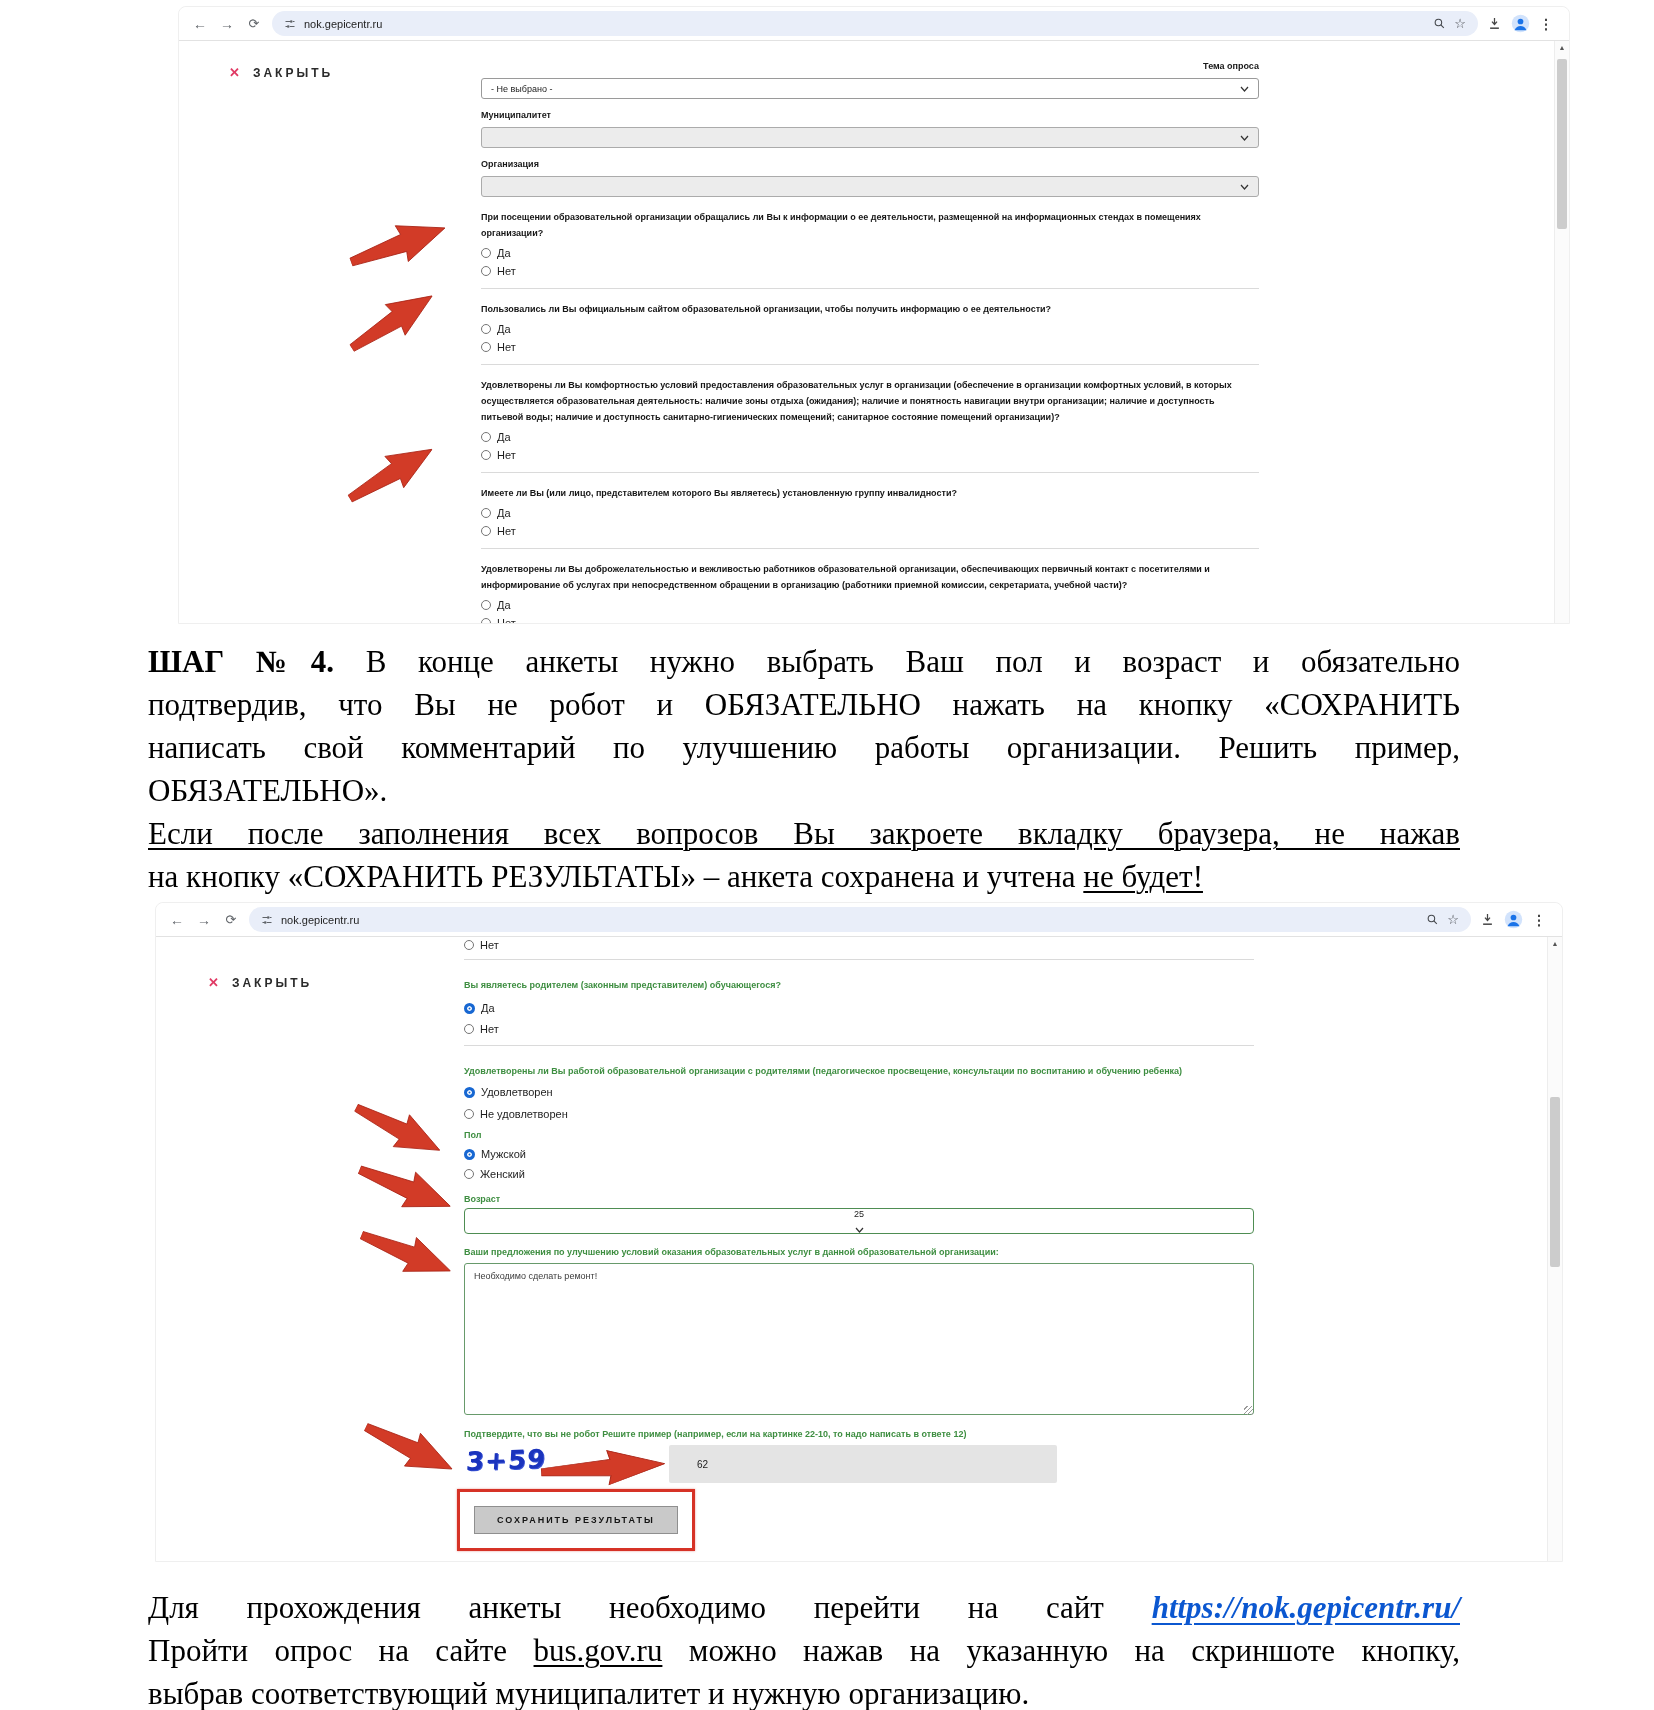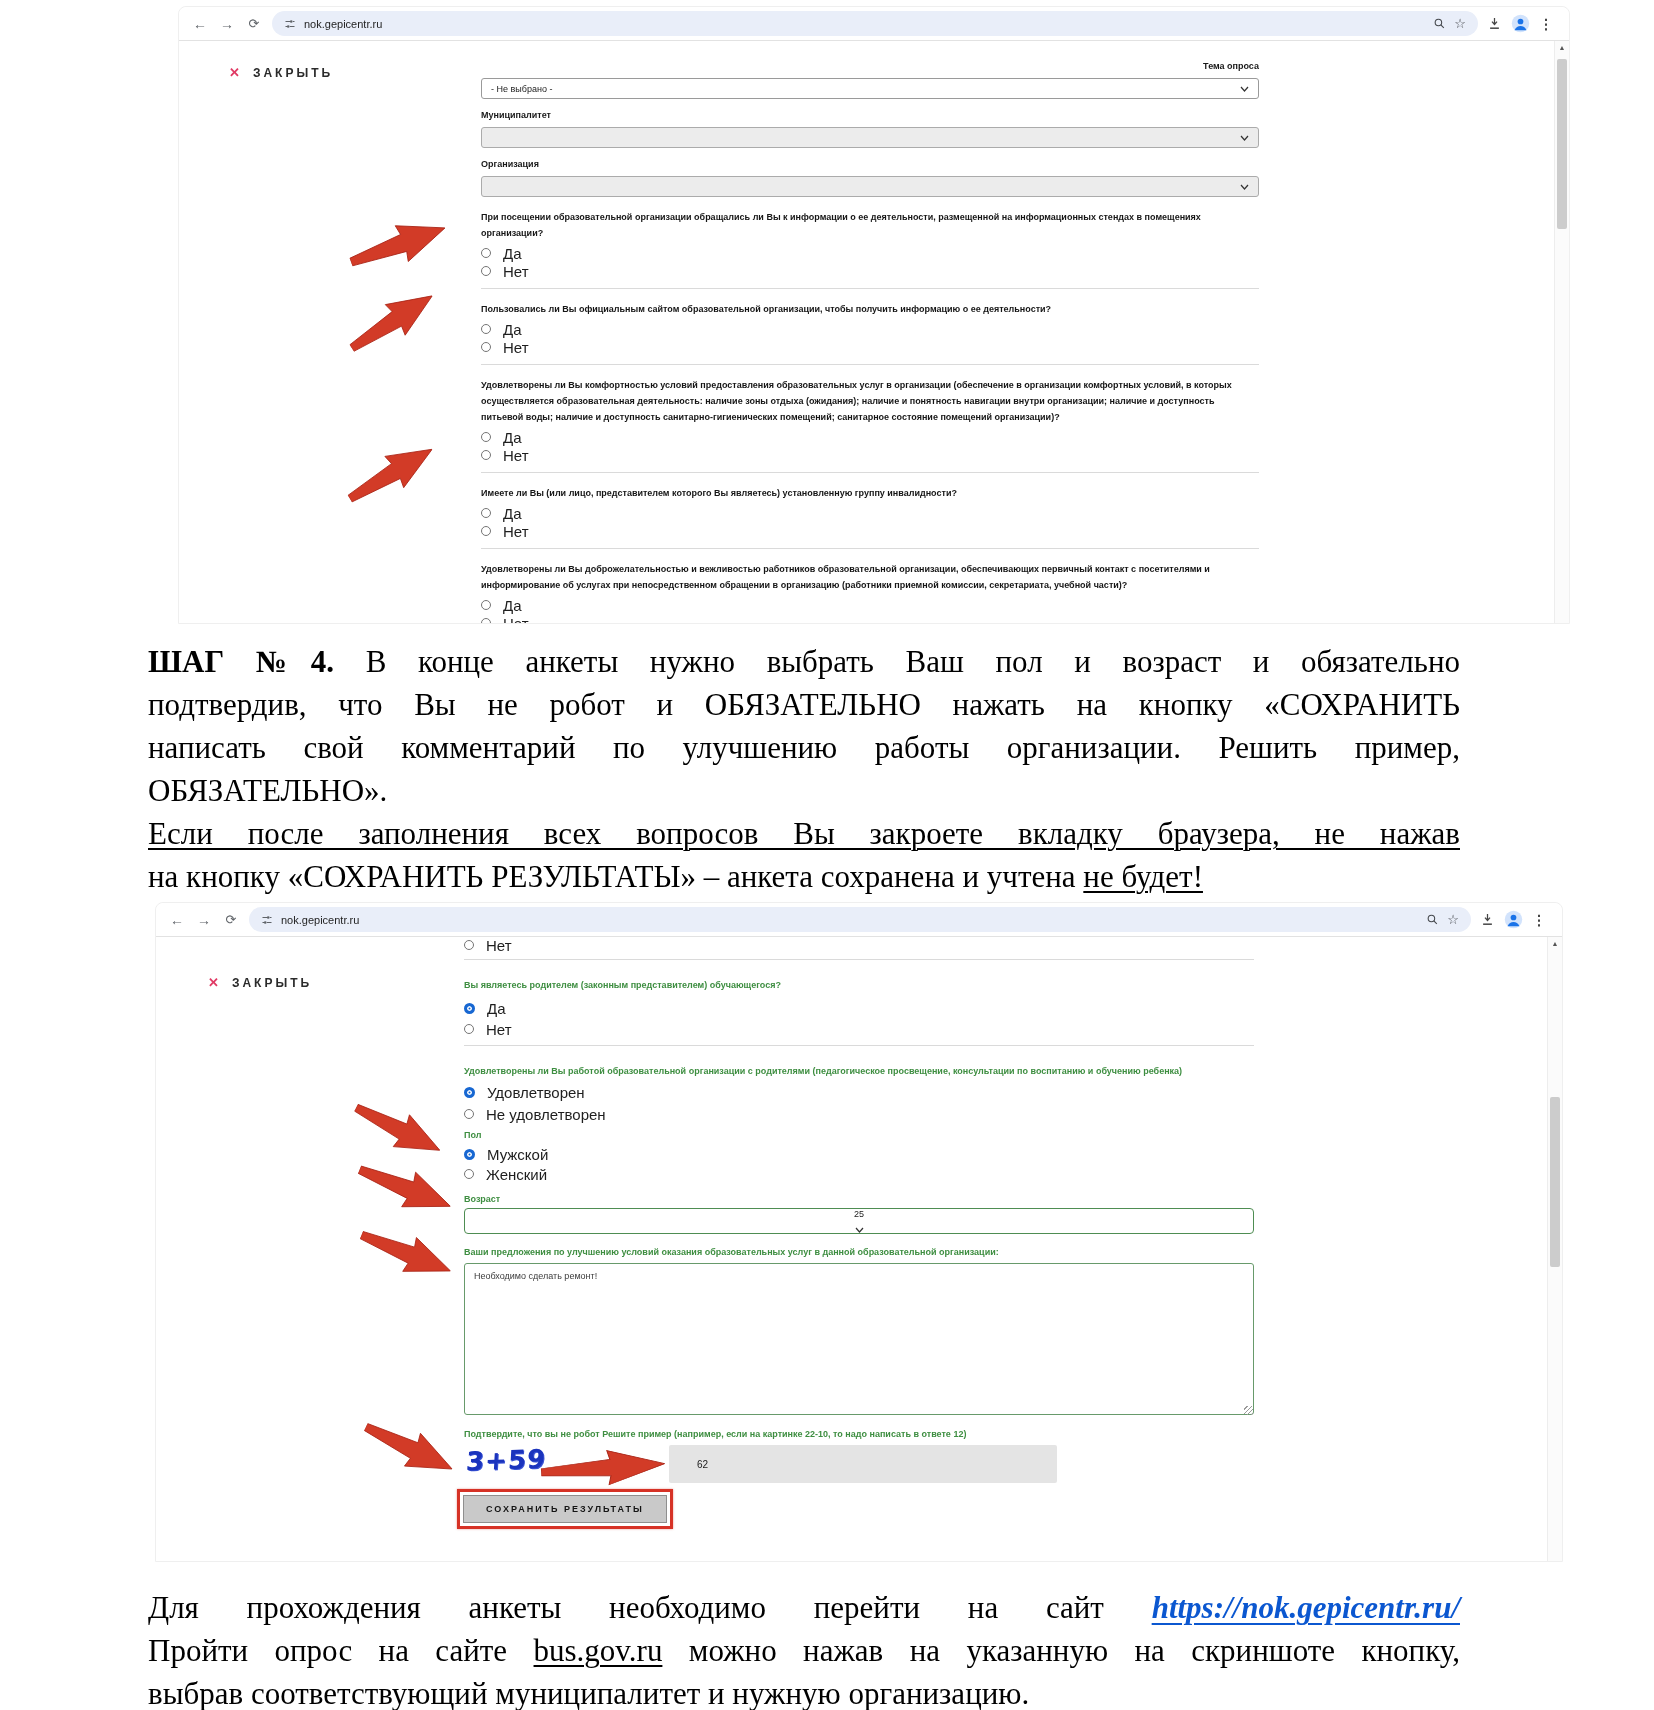--- a/index.html
+++ b/index.html
@@ -25,33 +25,33 @@
   .closebtn .xl { font-size:12px; font-weight:bold; letter-spacing:3px; color:#2b2b2b; }
 
   
   .fcol { position:absolute; }
   .flabel { font-size:9px; font-weight:bold; color:#191919; margin:11px 0 7px; }
   .flabel.first { margin-top:0;text-align:right; }
   .sel { height:21px; border:1px solid #9a9a9a; border-radius:3px; background:#fff; display:flex; align-items:center; justify-content:space-between; padding:0 9px; font-size:9px; color:#222; }
   .sel.gray { background:#ececec; border-color:#ababab; }
   .sel.green { border-color:#4e8d52; height:26px; border-radius:4px; }
   .q { margin-top:12px; font-weight:bold; font-size:9px; line-height:16px; color:#161616; }
-  .opt { margin-top:6px; display:flex; align-items:center; gap:12px; height:12px; font-size:15px; color:#1e1e1e; }
+  .opt { margin-top:6px; display:flex; align-items:center; gap:6px; height:12px; font-size:11px; color:#1e1e1e; }
   .rc { width:10px; height:10px; border:1px solid #757575; border-radius:50%; background:#fff; flex:none; }
   .rc.on { width:11px; height:11px; border:3px solid #1767d2; background:#1767d2; box-shadow:inset 0 0 0 1.5px #fff; }
   .hr { border-top:1px solid #dadada; margin-top:11px; }
   .s2 .q, .glabel { color:#3e8e41; }
   .glabel { font-size:9px; font-weight:bold; }
   .tarea { width:100%; height:152px; border:1px solid #679a6b; border-radius:3px; background:#fff; resize:none; font-family:"Liberation Sans", sans-serif; font-size:9px; color:#3c3c3c; padding:7px 9px; position:relative; }
   .resz { position:absolute; width:9px; height:9px; background:
       repeating-linear-gradient(135deg, transparent 0 2px, #9a9a9a 2px 3px); }
   .caprow { position:relative; height:40px; }
   .captxt { position:absolute; left:2px; top:0; font-family:"DejaVu Sans", sans-serif; font-weight:bold; font-size:26px; color:#1b34bd; letter-spacing:1px; transform:skewX(-5deg) rotate(-2deg); text-shadow:1px 1px 0 #3c55d6; }
   .capinput { position:absolute; left:205px; top:0; width:388px; height:38px; background:#e4e4e4; border:none; border-radius:2px; font-family:"Liberation Sans", sans-serif; font-size:10px; color:#222; padding-left:28px; }
-  .saveframe { display:inline-block; border:3px solid #d63226; padding:3px; margin-left:-7px; background:#fff; box-shadow:0 0 2px rgba(214,50,38,.5); }
+  .saveframe { display:inline-block; border:3px solid #d63226; padding:14px; margin-left:-7px; background:#fff; box-shadow:0 0 2px rgba(214,50,38,.5); }
   .savebtn { background:#c9c9c9; border:1px solid #8f8f8f; padding:8px 22px; font-family:"Liberation Sans", sans-serif; font-size:9px; font-weight:bold; letter-spacing:2px; color:#141414; cursor:pointer; }
 
   
   .doc { position:absolute; left:148px; width:1312px; font-family:"Liberation Serif", serif; font-size:31px; color:#000; }
   .dline { line-height:43px; text-align:justify; text-align-last:justify; white-space:normal; }
   .dline.lastline { text-align-last:left; }
   .ind { text-indent:88px; }
   .b { font-weight:bold; }
   .u { text-decoration:underline; text-decoration-thickness:2px; text-underline-offset:4px; }
   .link { color:#0b57d0; font-weight:bold; font-style:italic; text-decoration:underline; text-decoration-thickness:2px; text-underline-offset:5px; cursor:pointer; }

